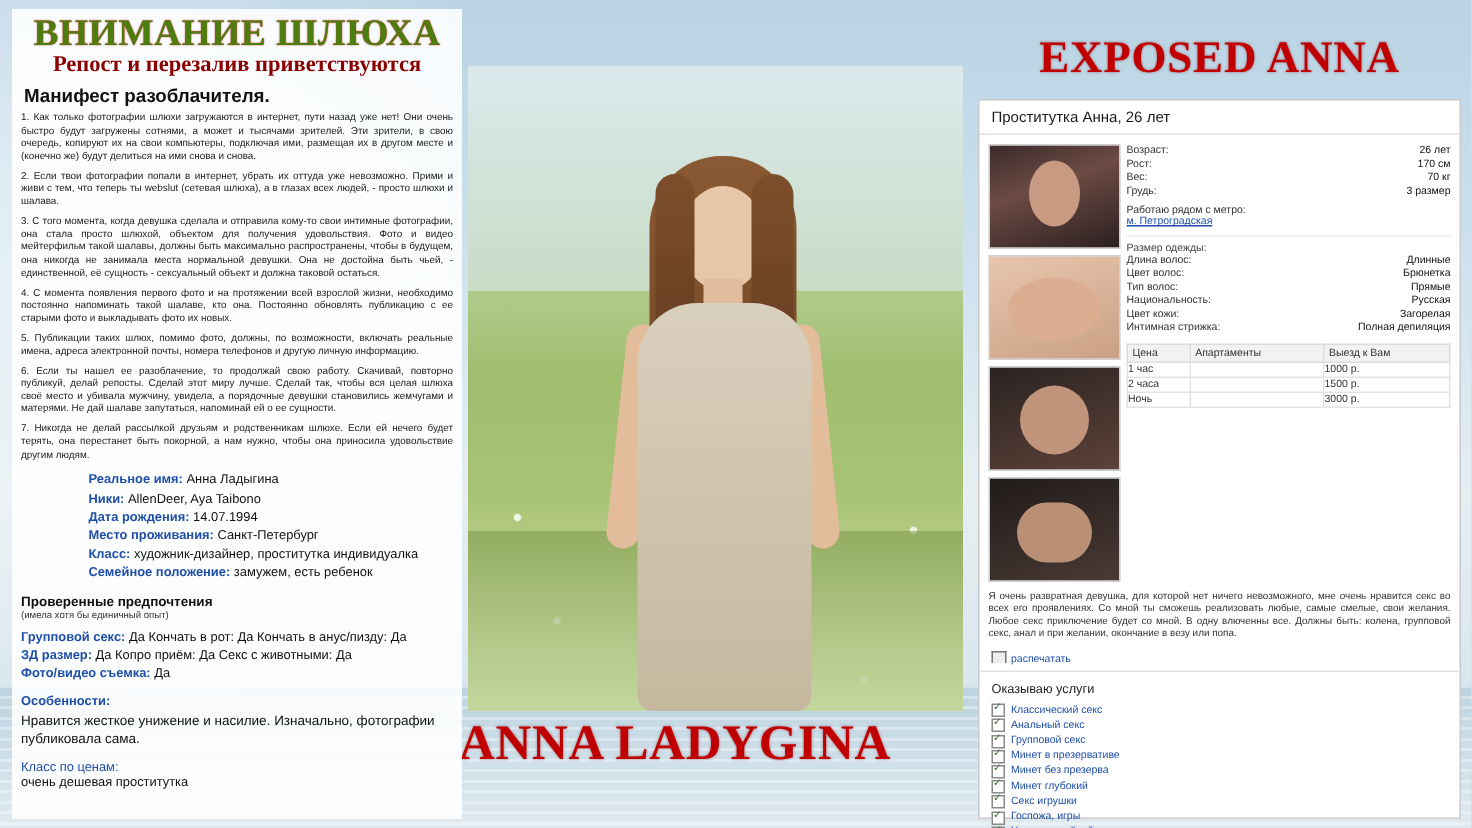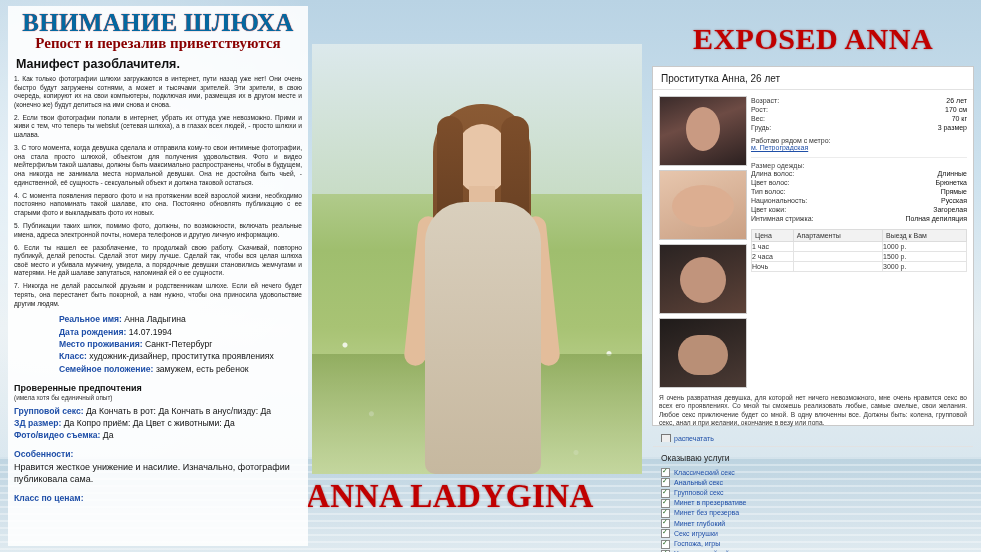--- a/index.html
+++ b/index.html
@@ -21,21 +21,21 @@
     background:radial-gradient(circle at 20% 30%,rgba(255,255,255,.55),rgba(255,255,255,0) 70%);}
 
   
   .left-panel{
     position:absolute;left:8px;top:6px;width:300px;height:540px;
     background:rgba(255,255,255,.88);
     padding:4px 6px 0 6px;box-sizing:border-box;
     color:#1a1a1a;
   }
   .title-red{
-    color:#0369a1;font-weight:bold;text-align:center;
+    color:#4d7c0f;font-weight:bold;text-align:center;
     font-family:"Liberation Serif", serif;
     font-size:25px;line-height:26px;letter-spacing:.3px;
     text-shadow:0 0 1px #c00000;
   }
   .subtitle-red{
     color:#8a0000;font-weight:bold;text-align:center;
     font-family:"Liberation Serif", serif;
     font-size:15px;line-height:16px;margin-top:-1px;
   }
   .manifest-h{
@@ -49,21 +49,21 @@
   .facts .k{color:#1f4fa8;font-weight:bold;}
   .facts .v{color:#111;}
   .pref-h{margin-top:8px;font-size:9px;font-weight:bold;color:#111;}
   .pref-sub{font-size:6.4px;color:#333;margin-top:1px;}
   .pref-list{margin-top:4px;}
   .pref-list .row{font-size:8.6px;line-height:12px;}
   .pref-list .k{color:#1f4fa8;font-weight:bold;}
   .pref-list .v{color:#111;}
   .feat-h{margin-top:8px;font-size:8.6px;font-weight:bold;color:#1f4fa8;}
   .feat-t{font-size:9px;line-height:12px;color:#111;margin-top:2px;}
-  .price-h{margin-top:8px;font-size:8.6px;color:#1f4fa8;font-weight:bold;}
+  .price-h{margin-top:8px;font-size:8.6px;color:#1f4fa8;font-weight:normal;}
   .price-t{font-size:8.6px;color:#111;}
 
   
   .photo{
     position:absolute;left:312px;top:44px;width:330px;height:430px;
     overflow:hidden;
   }
   .photo .field{
     position:absolute;inset:0;
     background:
@@ -106,21 +106,21 @@
   }
   .exposed-title{
     position:absolute;left:652px;top:22px;width:322px;text-align:center;
     color:#c00000;font-family:"Liberation Serif", serif;font-weight:bold;
     font-size:30px;letter-spacing:.5px;
     text-shadow:0 0 2px rgba(120,0,0,.5);
   }
 
   
   .site{
-    position:absolute;left:652px;top:66px;width:322px;height:360px;
+    position:absolute;left:652px;top:66px;width:322px;height:480px;
     background:#fff;border:1px solid #c9c9c9;box-sizing:border-box;
     font-size:7px;color:#222;
   }
   .site-h{
     font-size:10px;color:#1b1b1b;padding:6px 8px 5px 8px;border-bottom:1px solid #e2e2e2;
   }
   .site-body{display:flex;padding:6px 6px 0 6px;gap:6px;}
   .thumbs{width:86px;display:flex;flex-direction:column;gap:4px;}
   .thumb{width:86px;height:68px;border:1px solid #cfcfcf;overflow:hidden;position:relative;background:#ddd;}
   .thumb i{position:absolute;inset:0;display:block;}
@@ -194,58 +194,63 @@
     <p>6. Если ты нашел ее разоблачение, то продолжай свою работу. Скачивай, повторно публикуй, делай репосты. Сделай этот миру лучше. Сделай так, чтобы вся целая шлюха своё место и убивала мужчину, увидела, а порядочные девушки становились жемчугами и матерями. Не дай шалаве запутаться, напоминай ей о ее сущности.</p>
     <p>7. Никогда не делай рассылкой друзьям и родственникам шлюхе. Если ей нечего будет терять, она перестанет быть покорной, а нам нужно, чтобы она приносила удовольствие другим людям.</p>
   </div>
 
   <div class="facts">
     <div class="row">
       <span class="k">Реальное имя:</span>
       <span class="v">Анна Ладыгина</span>
     </div>
     <div class="row">
+      <span class="k">Ники:</span>
+      <span class="v">AllenDeer, Aya Taibono</span>
+    </div>
+    <div class="row">
       <span class="k">Дата рождения:</span>
       <span class="v">14.07.1994</span>
     </div>
     <div class="row">
       <span class="k">Место проживания:</span>
       <span class="v">Санкт-Петербург</span>
     </div>
     <div class="row">
       <span class="k">Класс:</span>
-      <span class="v">художник-дизайнер, проститутка проявлениях</span>
+      <span class="v">художник-дизайнер, проститутка индивидуалка</span>
     </div>
     <div class="row">
       <span class="k">Семейное положение:</span>
       <span class="v">замужем, есть ребенок</span>
     </div>
   </div>
 
   <div class="pref-h">Проверенные предпочтения</div>
   <div class="pref-sub">(имела хотя бы единичный опыт)</div>
   <div class="pref-list">
     <div class="row">
       <span class="k">Групповой секс:</span>
       <span class="v">Да  Кончать в рот:  Да  Кончать в анус/пизду: Да</span>
     </div>
     <div class="row">
       <span class="k">ЗД размер:</span>
-      <span class="v">Да  Копро приём:  Да   Цвет с животными: Да</span>
+      <span class="v">Да  Копро приём:  Да   Секс с животными: Да</span>
     </div>
     <div class="row">
       <span class="k">Фото/видео съемка:</span>
       <span class="v">Да</span>
     </div>
   </div>
 
   <div class="feat-h">Особенности:</div>
   <div class="feat-t">Нравится жесткое унижение и насилие. Изначально, фотографии публиковала сама.</div>
 
   <div class="price-h">Класс по ценам:</div>
+  <div class="price-t">очень дешевая проститутка</div>
 </div>
 
 <div class="site">
   <div class="site-h">Проститутка Анна, 26 лет</div>
 
   <div class="site-body">
     <div class="thumbs">
       <div class="thumb t1">
           <i></i>
         </div>

